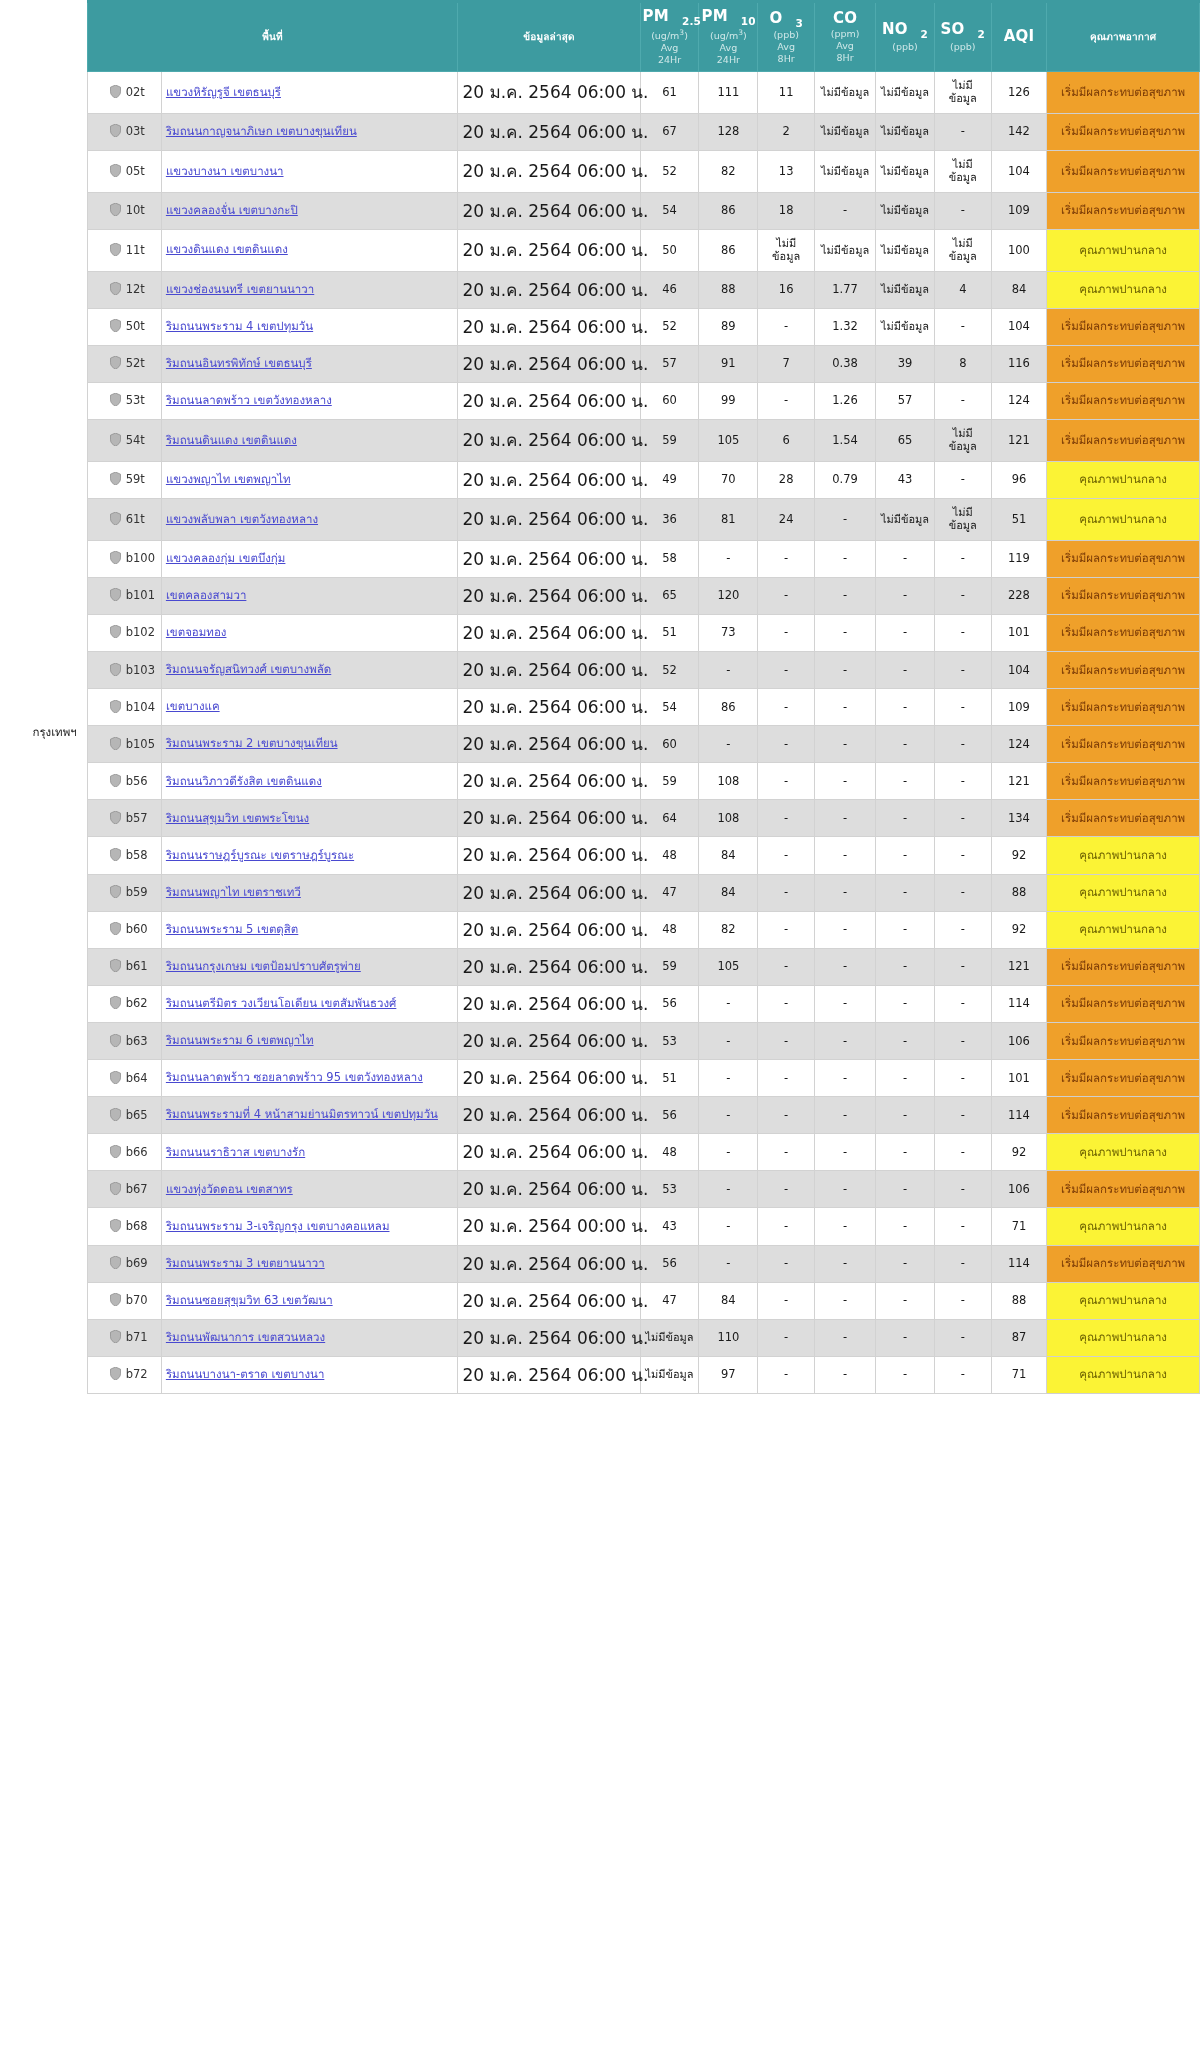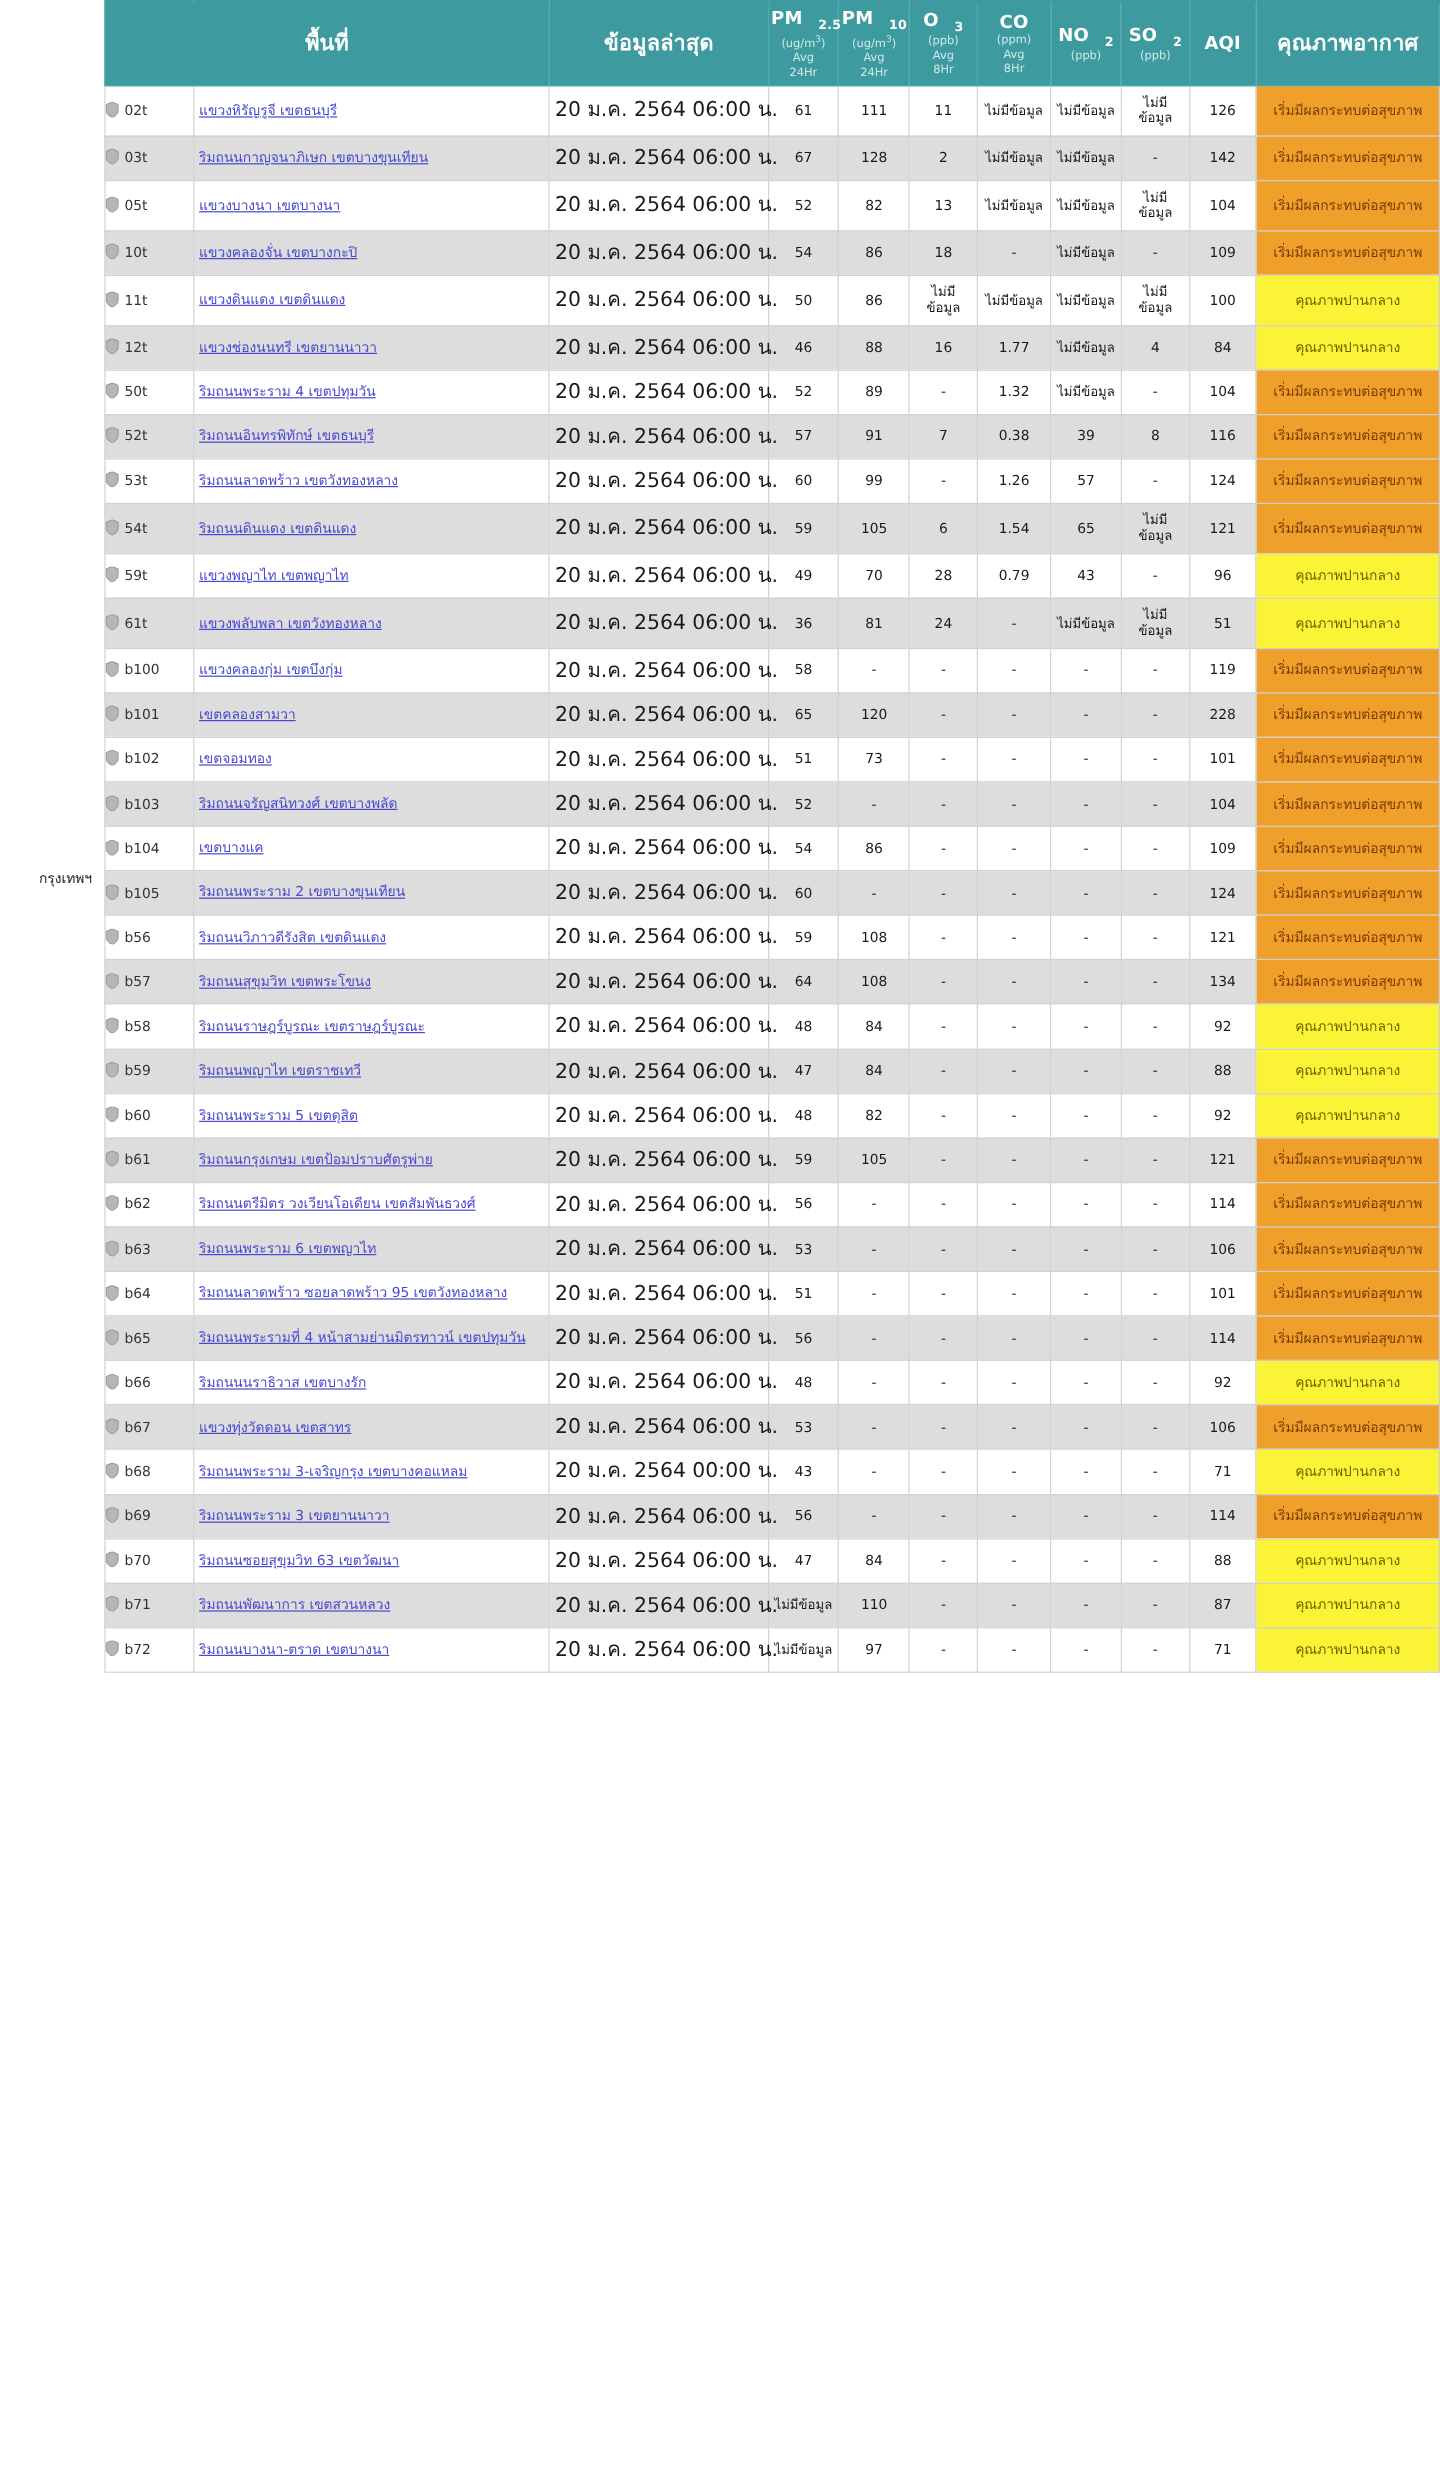--- a/index.html
+++ b/index.html
@@ -50,21 +50,21 @@
   thead th.blank-left {
     background: #ffffff;
     border: none;
   }
   .hd-main {
     font-size: 15px;
     font-weight: bold;
     letter-spacing: .2px;
     display: block;
   }
-  .hd-main.thaihd { font-size: 18px; }
+  .hd-main.thaihd { font-size: 10px; }
   .hd-sub {
     font-size: 9.5px;
     font-weight: normal;
     color: #cfe8e8;
     display: block;
     line-height: 1.25;
     text-align: center;
   }
   .hd-main sub { font-size: 10.5px; margin-left: 13px; }
   sup.u3 { font-size: 7.5px; }
@@ -85,21 +85,21 @@
     border: none;
     border-right: 1px solid #d2d2d2;
     text-align: right;
     padding-right: 10px;
     font-size: 11.5px;
     color: #222;
     vertical-align: middle;
   }
   td.code {
     text-align: left;
-    padding-left: 0;
+    padding-left: 22px;
     white-space: nowrap;
     font-size: 11.5px;
     color: #333;
   }
   .pin {
     display: inline-block;
     width: 11px; height: 13px;
     margin-right: 5px;
     vertical-align: -2px;
   }

